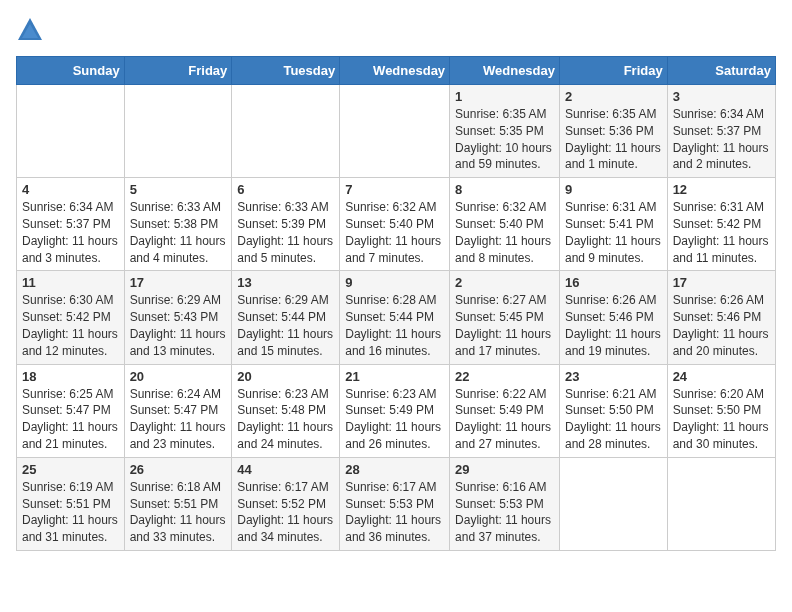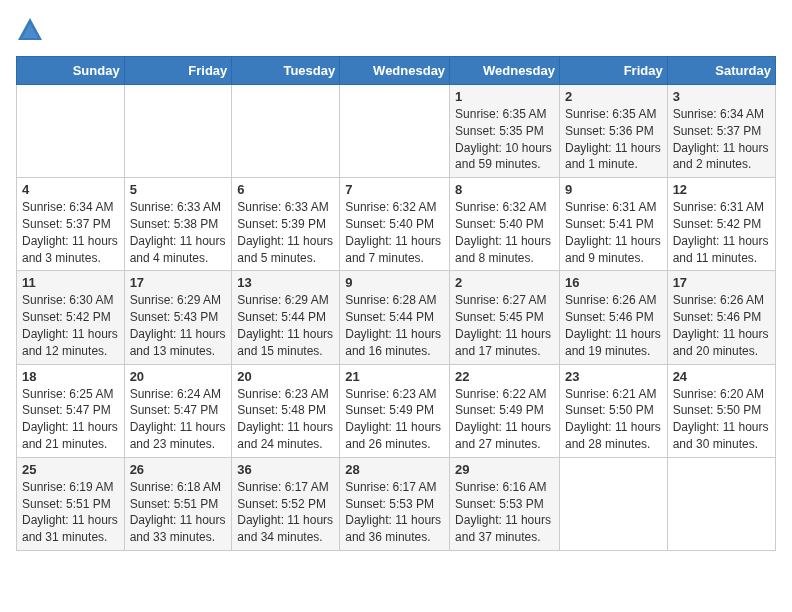--- a/index.html
+++ b/index.html
@@ -237,21 +237,21 @@
       <tr>
         <td>
           <span class="day-num">25</span>
           <div class="cell-info">Sunrise: 6:19 AM<br>Sunset: 5:51 PM<br>Daylight: 11 hours and 31 minutes.</div>
         </td>
         <td>
           <span class="day-num">26</span>
           <div class="cell-info">Sunrise: 6:18 AM<br>Sunset: 5:51 PM<br>Daylight: 11 hours and 33 minutes.</div>
         </td>
         <td>
-          <span class="day-num">36</span>
+          <span class="day-num">44</span>
           <div class="cell-info">Sunrise: 6:17 AM<br>Sunset: 5:52 PM<br>Daylight: 11 hours and 34 minutes.</div>
         </td>
         <td>
           <span class="day-num">28</span>
           <div class="cell-info">Sunrise: 6:17 AM<br>Sunset: 5:53 PM<br>Daylight: 11 hours and 36 minutes.</div>
         </td>
         <td>
           <span class="day-num">29</span>
           <div class="cell-info">Sunrise: 6:16 AM<br>Sunset: 5:53 PM<br>Daylight: 11 hours and 37 minutes.</div>
         </td>

